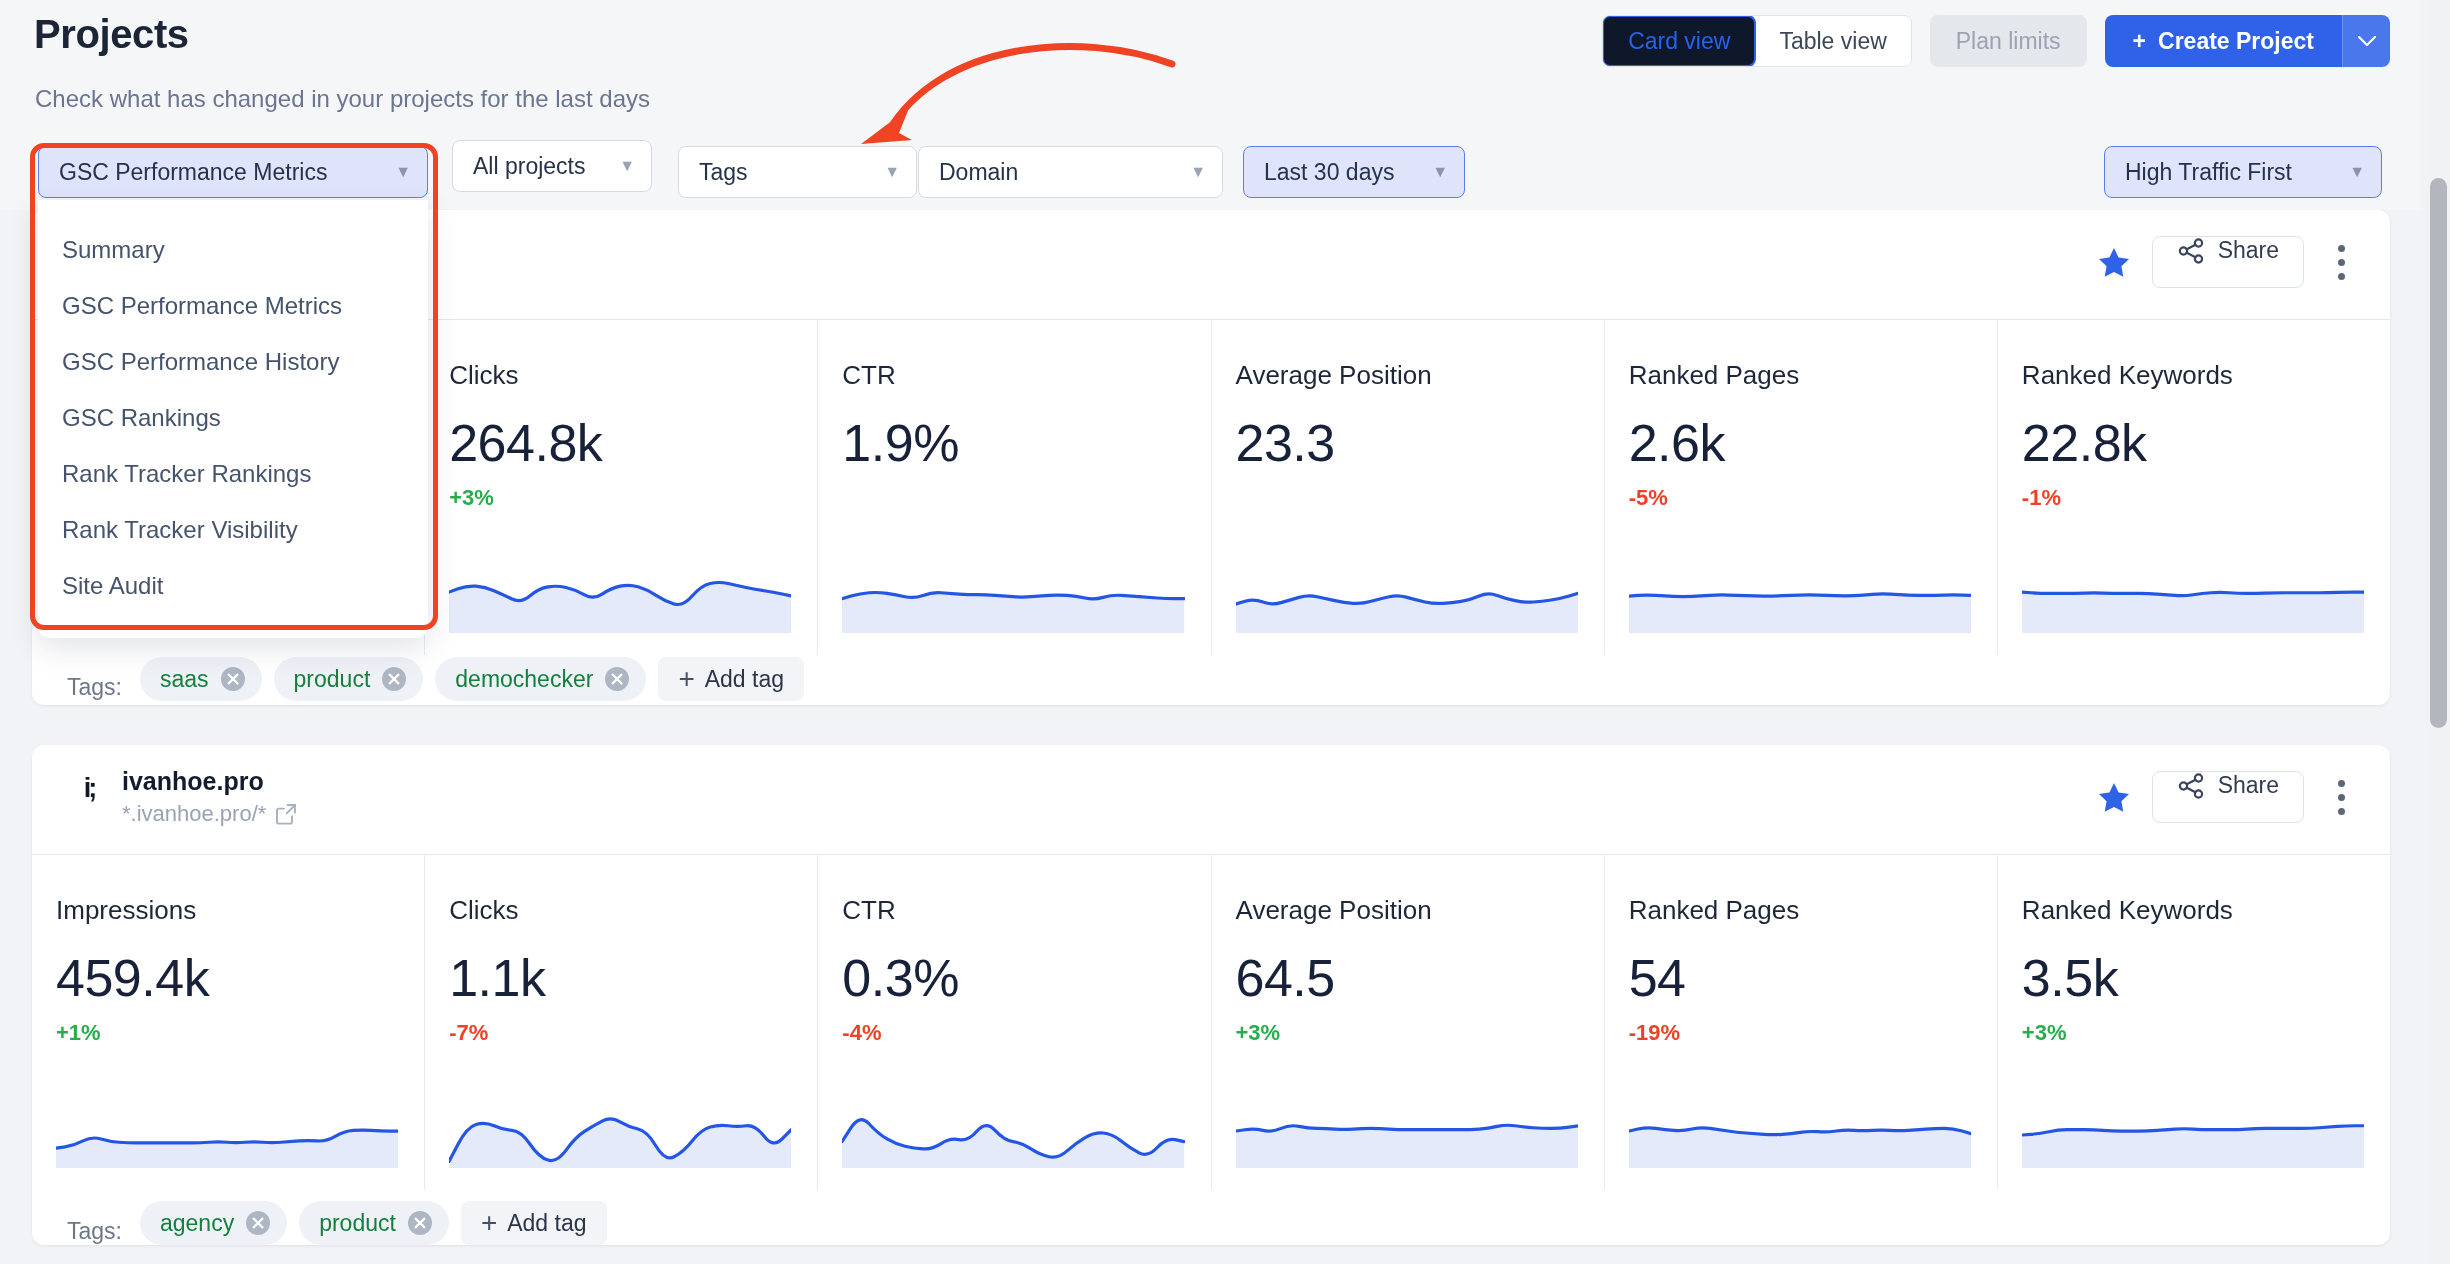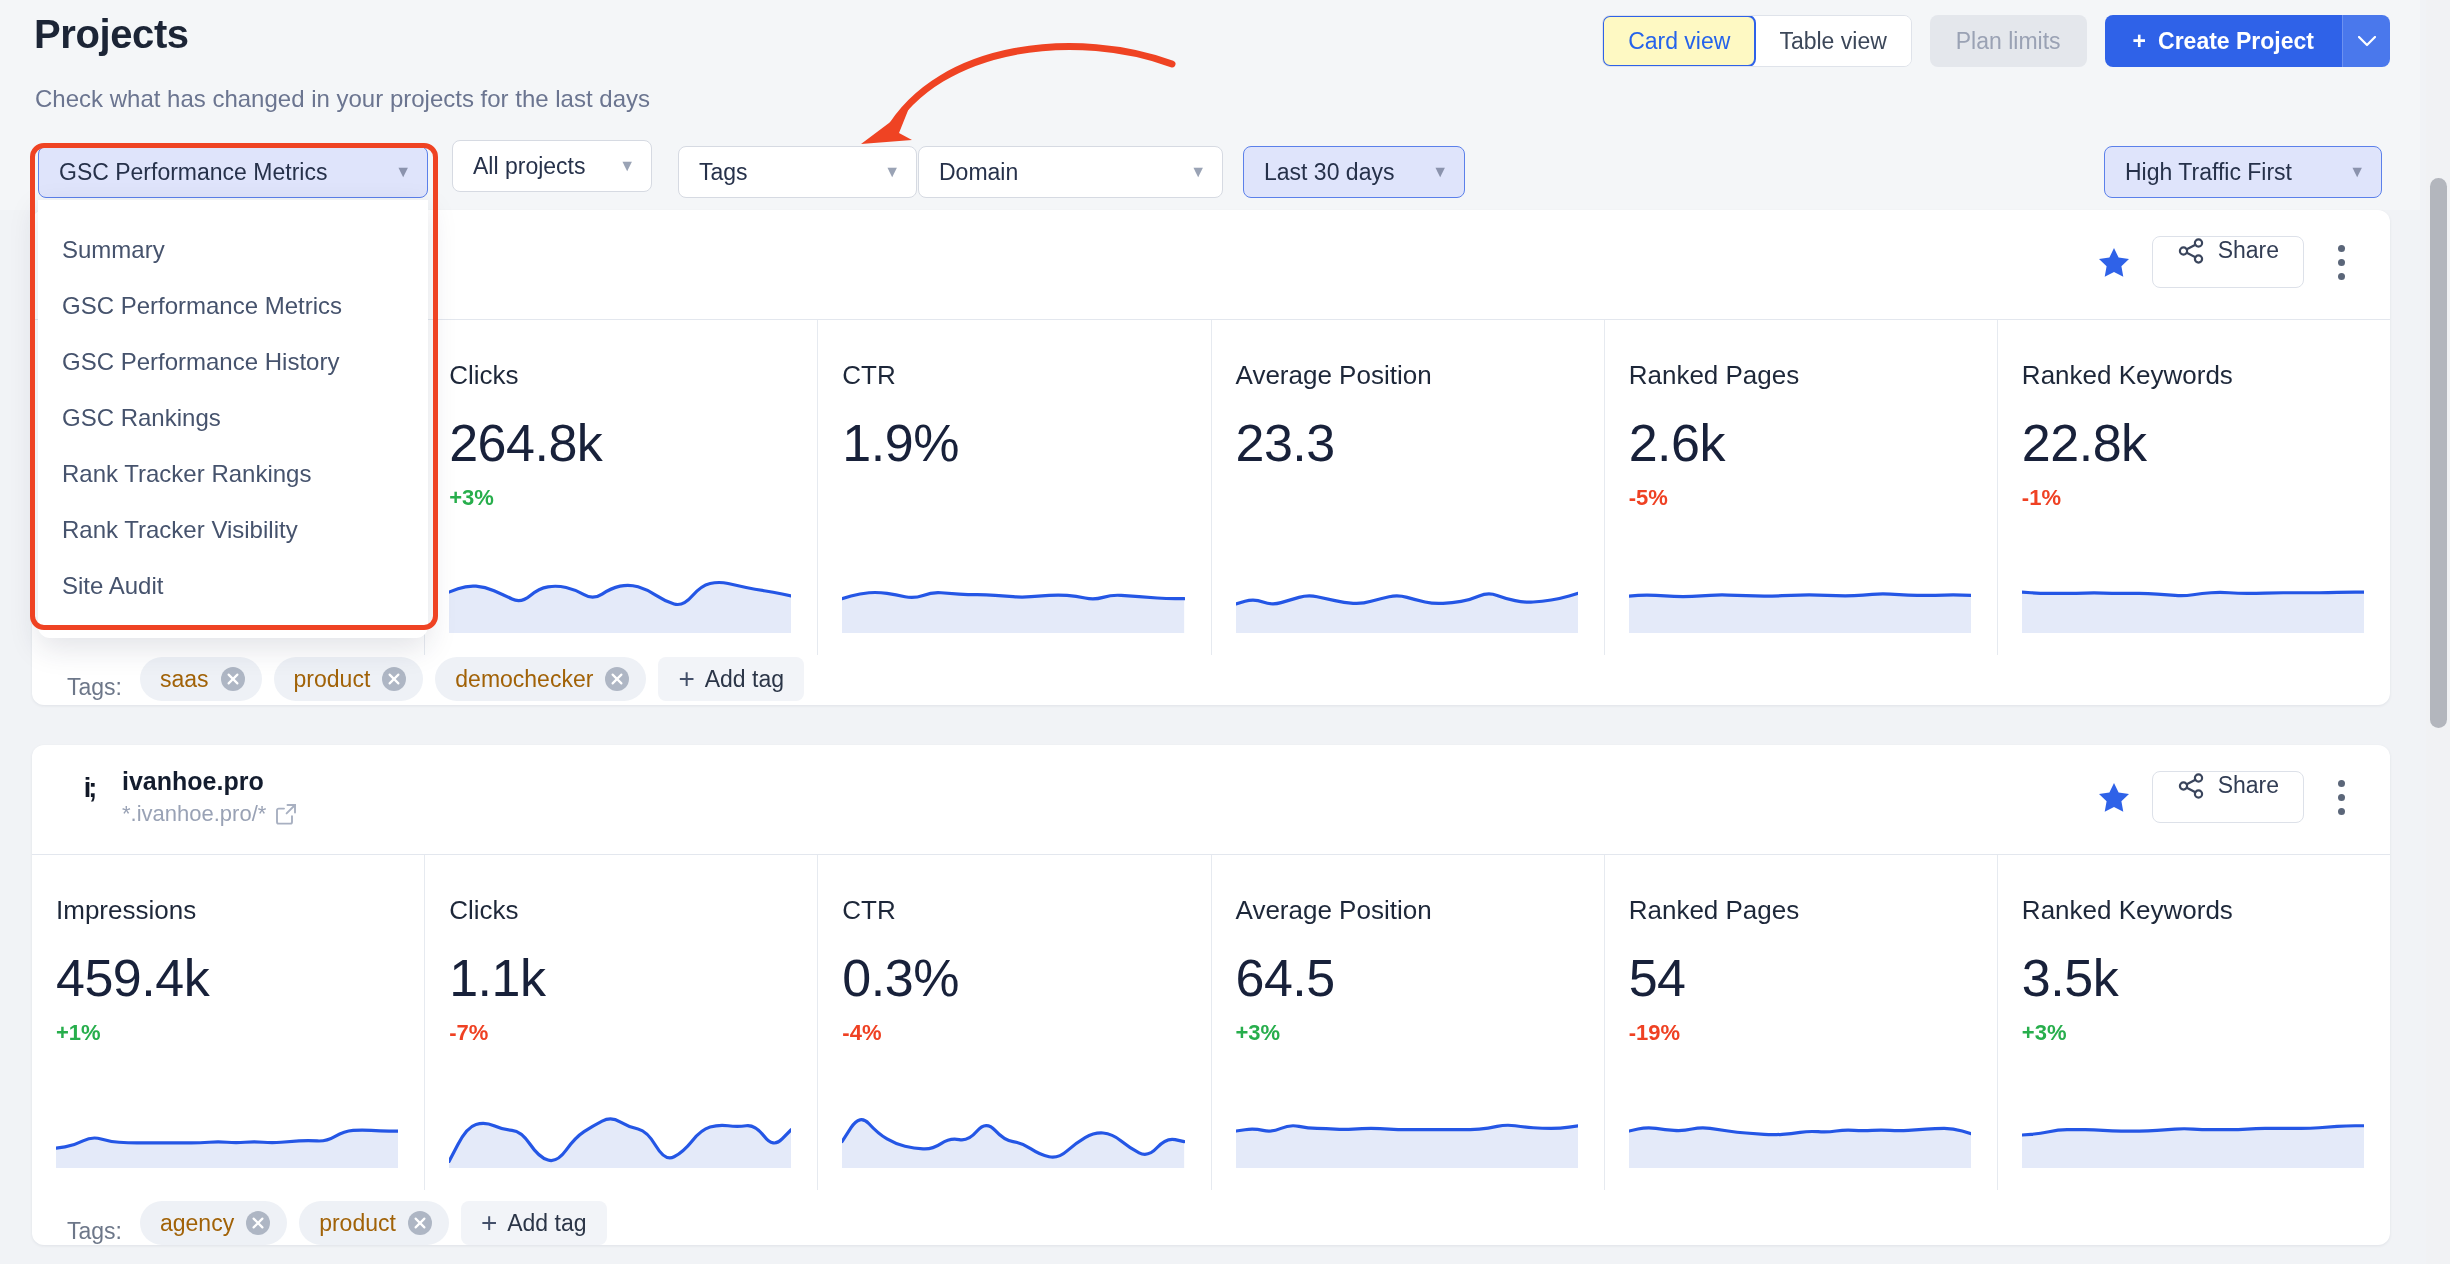--- a/index.html
+++ b/index.html
@@ -58,21 +58,21 @@
     font-size: 23px;
     color: #3c4759;
     cursor: pointer;
     background: #fff;
   }
   .view-toggle .seg.active {
     color: #2563eb;
     border: 2px solid #2f62e8;
     border-radius: 8px;
     margin: -1px;
-    background: #fef9c3;
+    background: #0f172a;
     position: relative;
     z-index: 2;
   }
   .plan-limits {
     height: 52px;
     display: flex; align-items: center; justify-content: center;
     padding: 1px 26px;
     font-size: 23px;
     color: #9aa2b4;
     background: #e4e7ec;
@@ -305,21 +305,21 @@
   }
   #card1 .tags-row { height: 54px; bottom: 4px; }
   .tags-label { font-size: 23px; color: #6d7789; margin-right: 6px; }
   .tag {
     display: flex; align-items: center; gap: 11px;
     height: 44px;
     padding: 0 16px 0 20px;
     border-radius: 22px;
     background: #eef1f6;
     font-size: 23px;
-    color: #a16207;
+    color: #15803d;
     cursor: pointer;
   }
   .tag-x { line-height: 0; }
   .add-tag {
     display: flex; align-items: center; gap: 10px;
     height: 44px;
     padding: 0 20px;
     border-radius: 8px;
     background: #f2f4f8;
     font-size: 23px;

